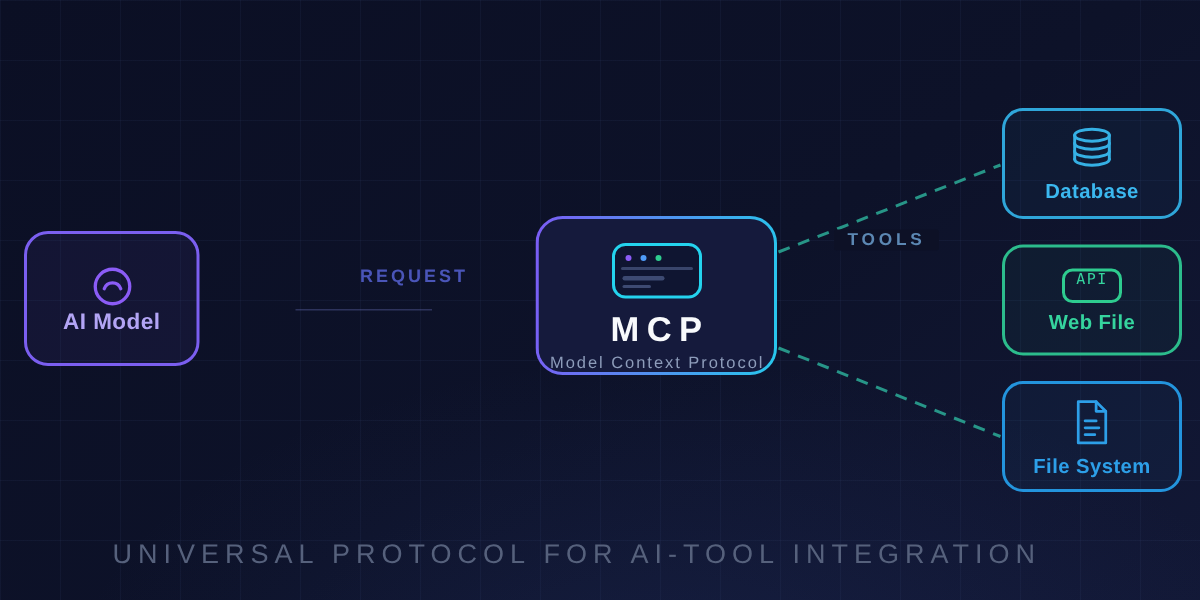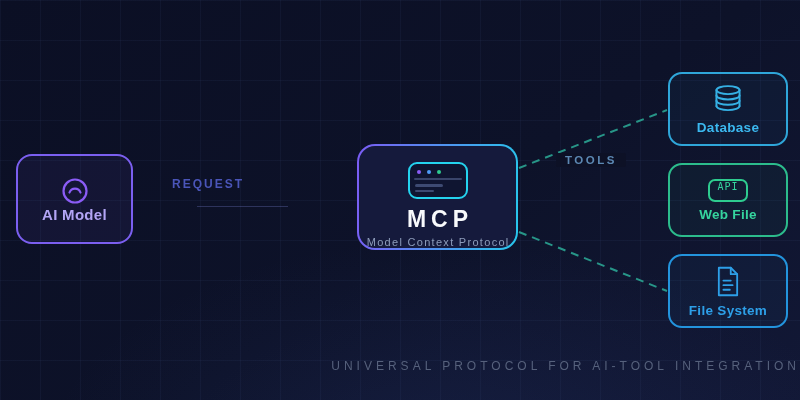--- a/index.html
+++ b/index.html
@@ -17,21 +17,21 @@
   }
   .glow{
     position:absolute;inset:0;pointer-events:none;
     background:radial-gradient(620px 340px at 56% 115%,rgba(45,65,130,0.20),transparent 65%);
   }
   .node{position:absolute;box-sizing:border-box;display:flex;flex-direction:column;align-items:center;justify-content:center;}
   
   .ai-box{left:16px;top:154px;width:117px;height:90px;border:2px solid #7b5ff0;border-radius:16px;background:rgba(124,95,240,0.07);}
   .ai-label{margin-top:0;color:#b3a5f5;font-size:15px;font-weight:bold;letter-spacing:0.3px;}
   
-  .conn-label{position:absolute;width:140px;text-align:left;font-size:12px;font-weight:bold;letter-spacing:2px;}
+  .conn-label{position:absolute;width:140px;text-align:right;font-size:12px;font-weight:bold;letter-spacing:2px;}
   .req{left:172px;top:177px;color:#4a55b8;}
   .resp{left:173px;top:210px;color:#6f5ed6;}
   .conn-divider{position:absolute;left:197px;top:206px;width:91px;height:1px;background:rgba(122,132,215,0.30);}
   
   .mcp-box{
     left:357px;top:144px;width:161px;height:106px;border-radius:18px;
     border:2px solid transparent;
     background:linear-gradient(#151a3c,#151a3c) padding-box,
                linear-gradient(95deg,#7b5cf5 0%,#27c7ec 100%) border-box;
     justify-content:space-between;
@@ -55,21 +55,21 @@
   .db-box{top:72px;border:2px solid #2fa6d9;background:rgba(47,166,217,0.05);}
   .api-box{top:163px;border:2px solid #2cbc8c;background:rgba(44,188,140,0.05);}
   .fs-box{top:254px;border:2px solid #2394dd;background:rgba(35,148,221,0.05);}
   .tool-label{margin-top:5px;font-size:13.5px;font-weight:bold;letter-spacing:0.3px;}
   .db-label{color:#3bb8ef;}
   .api-label{color:#35d49e;}
   .fs-label{color:#2d9fe8;}
   .api-badge{box-sizing:border-box;width:40px;height:23px;border:2px solid #2ecc8f;border-radius:7px;display:flex;justify-content:center;}
   .api-badge span{font-family:"DejaVu Sans Mono",monospace;font-size:10px;letter-spacing:1px;color:#35d49e;}
   
-  .caption{position:absolute;left:75px;right:0;top:359px;text-align:right;font-size:12px;font-weight:500;letter-spacing:4px;color:#56617c;}
+  .caption{position:absolute;left:75px;right:0;top:359px;text-align:left;font-size:18px;font-weight:500;letter-spacing:4px;color:#56617c;}
 </style>
 </head>
 <body>
 
 <div class="canvas">
   <div class="grid"></div>
   <div class="glow"></div>
 
   <svg class="connectors" width="800" height="400" viewBox="0 0 800 400">
     <line x1="519" y1="168" x2="667" y2="110" stroke="#2aa492" stroke-width="2" stroke-dasharray="8 6" opacity="0.9"></line>

